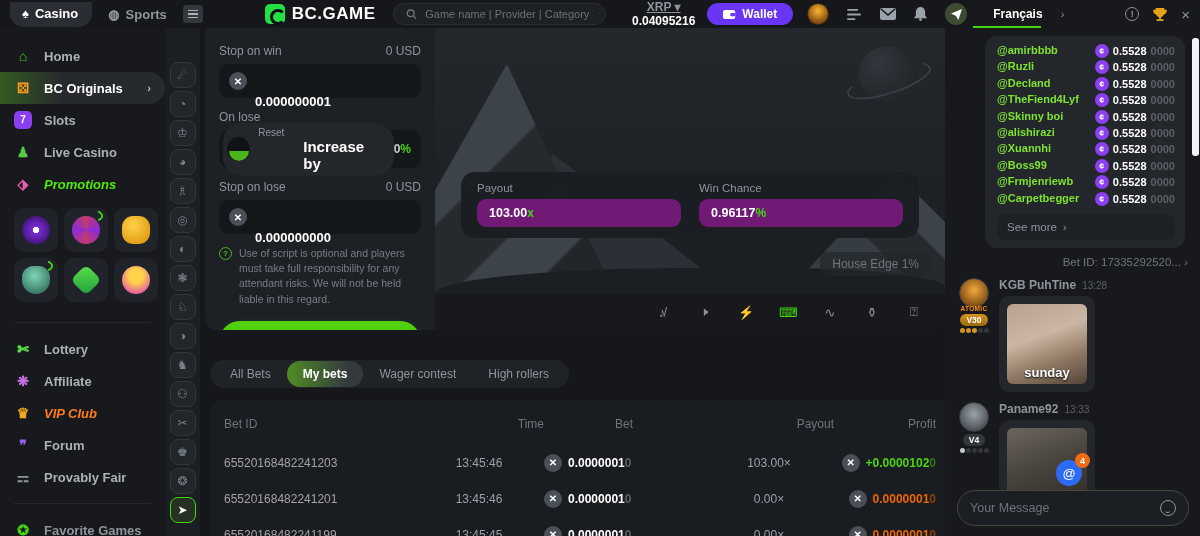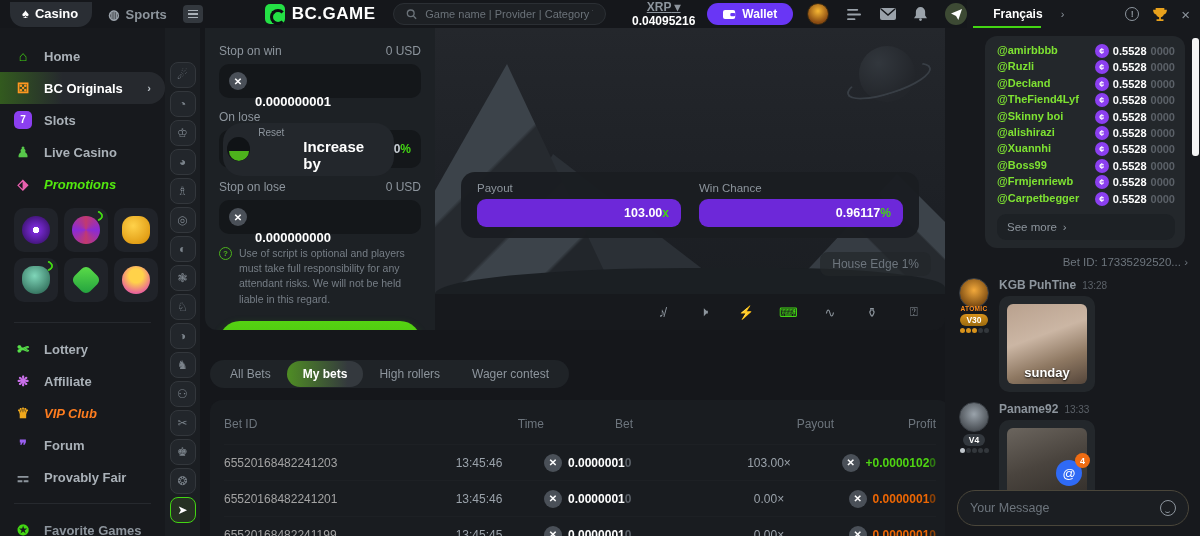--- a/index.html
+++ b/index.html
@@ -115,21 +115,21 @@
   .ground { position:absolute; bottom:36px; left:0; width:100%; height:26px; background:#1b1f23;
     border-radius:60% 40% 0 0/120% 90% 0 0; }
   .planet { position:absolute; top:18px; right:30px; width:56px; height:56px; border-radius:50%;
     background:radial-gradient(circle at 35% 30%, #32373d, #23262b 70%); }
   .planet:after { content:""; position:absolute; top:22px; left:-14px; width:84px; height:22px;
     border:2px solid #383e45; border-radius:50%; transform:rotate(-18deg); border-top-color:transparent; }
   .overlay { position:absolute; left:26px; top:144px; width:458px; height:66px; background:rgba(26,29,33,.96);
     border-radius:14px; display:flex; gap:18px; padding:10px 16px; }
   .ov-group { flex:1; }
   .ov-label { color:#8d959d; font-size:11.5px; margin-bottom:5px; }
-  .ov-field { display:flex; align-items:center; justify-content:flex-end; background:#6d28d9;
+  .ov-field { display:flex; align-items:center; justify-content:flex-start; background:#701a75;
     border-radius:9px; height:28px; padding:0 12px; }
   .ov-field .v { color:#fff; font-weight:bold; font-size:12.5px; }
   .ov-field .sfx { color:#43d613; font-weight:bold; font-size:12px; }
   .house-edge { position:absolute; right:14px; top:224px; background:rgba(34,38,42,.7); color:#6d757d;
     font-size:12px; padding:5px 12px; border-radius:8px; }
   .gtoolbar { position:absolute; bottom:0; left:0; width:100%; height:36px; background:#17191d;
     display:flex; align-items:center; justify-content:flex-end; gap:24px; padding-right:22px; }
   .gt-ico { color:#8d959d; font-size:13px; width:18px; text-align:center; }
   .gt-ico.green { color:#43d613; }
 
@@ -445,22 +445,22 @@
           <span class="gt-ico">⚱</span>
           <span class="gt-ico">⍰</span>
         </div>
       </div>
     </section>
 
     
     <div class="bet-tabs">
       <span class="bet-tab">All Bets</span>
       <span class="bet-tab active">My bets</span>
+      <span class="bet-tab">Wager contest</span>
       <span class="bet-tab">High rollers</span>
-      <span class="bet-tab">Wager contest</span>
     </div>
 
     
     <section class="table">
       <div class="trow head">
         <span class="c-id">Bet ID</span>
         <span class="c-time">Time</span>
         <span class="c-bet">Bet</span>
         <span class="c-payout">Payout</span>
         <span class="c-profit">Profit</span>

